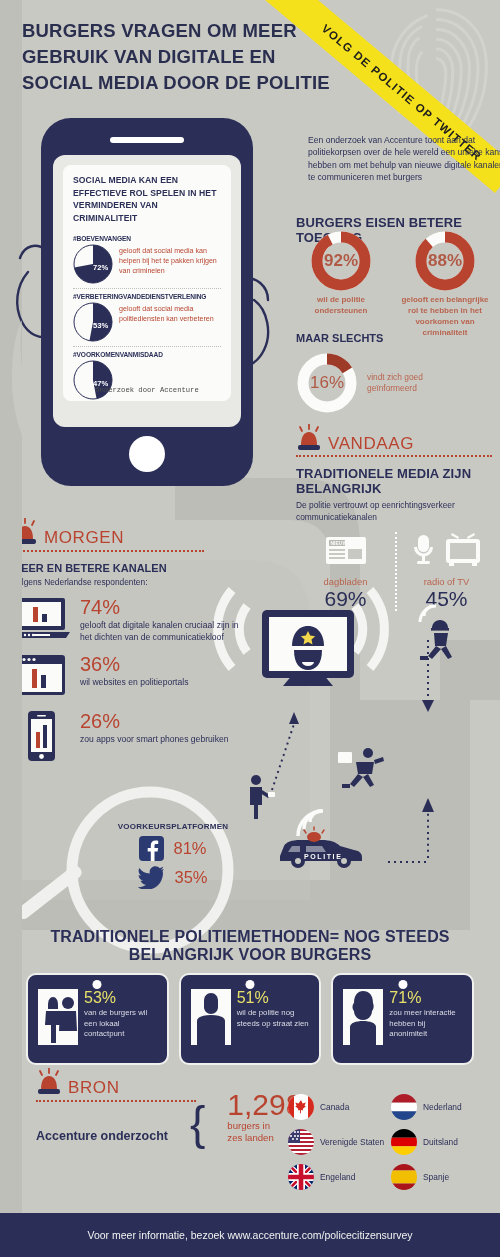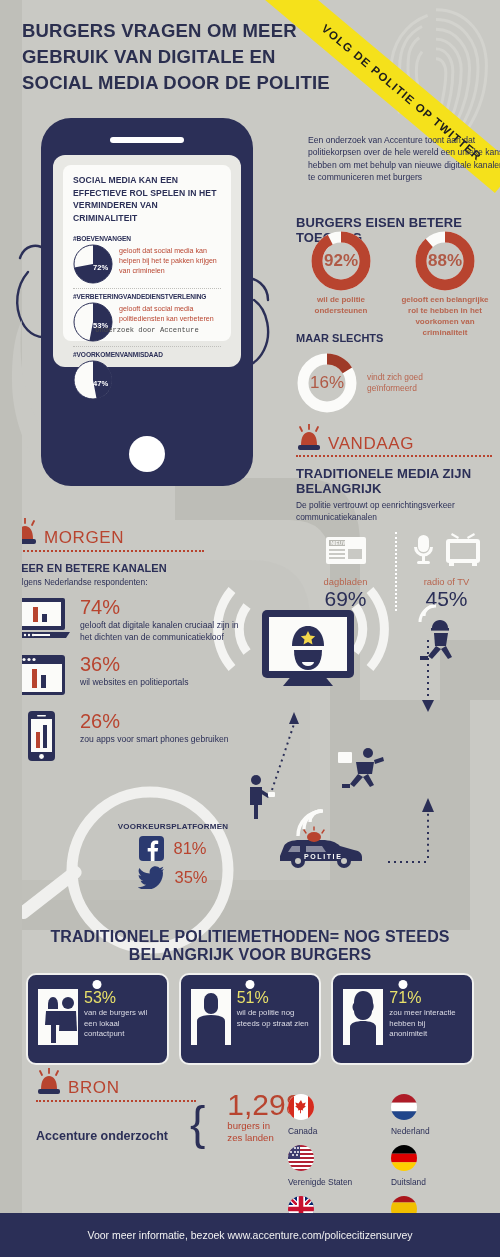--- a/index.html
+++ b/index.html
@@ -41,21 +41,21 @@
   
   .phone {
     position:absolute; left:41px; top:118px; width:212px; height:368px;
     background:#2b2f57; border-radius:30px; z-index:3;
   }
   .phone-speaker {
     position:absolute; left:50%; top:19px; transform:translateX(-50%);
     width:74px; height:6px; background:#fff; border-radius:3px;
   }
   .phone-screen {
-    position:absolute; left:12px; top:37px; right:12px; height:212px;
+    position:absolute; left:12px; top:37px; right:12px; height:272px;
     background:#e8e8e4; border-radius:12px;
   }
   .phone-home {
     position:absolute; left:50%; bottom:14px; transform:translateX(-50%);
     width:36px; height:36px; background:#fff; border-radius:50%;
   }
   .card {
     position:absolute; left:10px; top:10px; right:10px; bottom:26px;
     background:#fbfbf9; border-radius:8px; padding:9px 10px 4px 10px;
   }
@@ -149,21 +149,21 @@
 
   
   .bron-body { position:absolute; left:36px; top:1090px; width:270px; display:flex; align-items:flex-end; gap:22px; }
   .bron-label { font-size:12.5px; font-weight:bold; color:#2b2f57; }
   .brace { font-size:46px; color:#2b2f57; font-weight:300; line-height:40px; }
   .bignum { font-size:30px; color:#b8442f; line-height:30px; }
   .bigsub { font-size:9.6px; color:#b8442f; line-height:11.5px; }
 
   .flags { position:absolute; left:288px; top:1094px; width:206px; }
   .flag-grid { display:grid; grid-template-columns:1fr 1fr; row-gap:9px; }
-  .flag-item { display:flex; align-items:flex-start; gap:6px;flex-direction:column; }
+  .flag-item { display:flex; align-items:center; gap:6px; }
   .flag { width:26px; height:26px; border-radius:50%; overflow:hidden; position:relative; flex:0 0 26px; }
   .flag-name { font-size:8.4px; color:#2b2f57; }
 
   
   .footer {
     position:absolute; left:0; bottom:0; width:500px; height:44px;
     background:#2b2f57; display:flex; align-items:center; justify-content:center;
     z-index:6;
   }
   .footer span { color:#f2f2f2; font-size:10.5px; }

